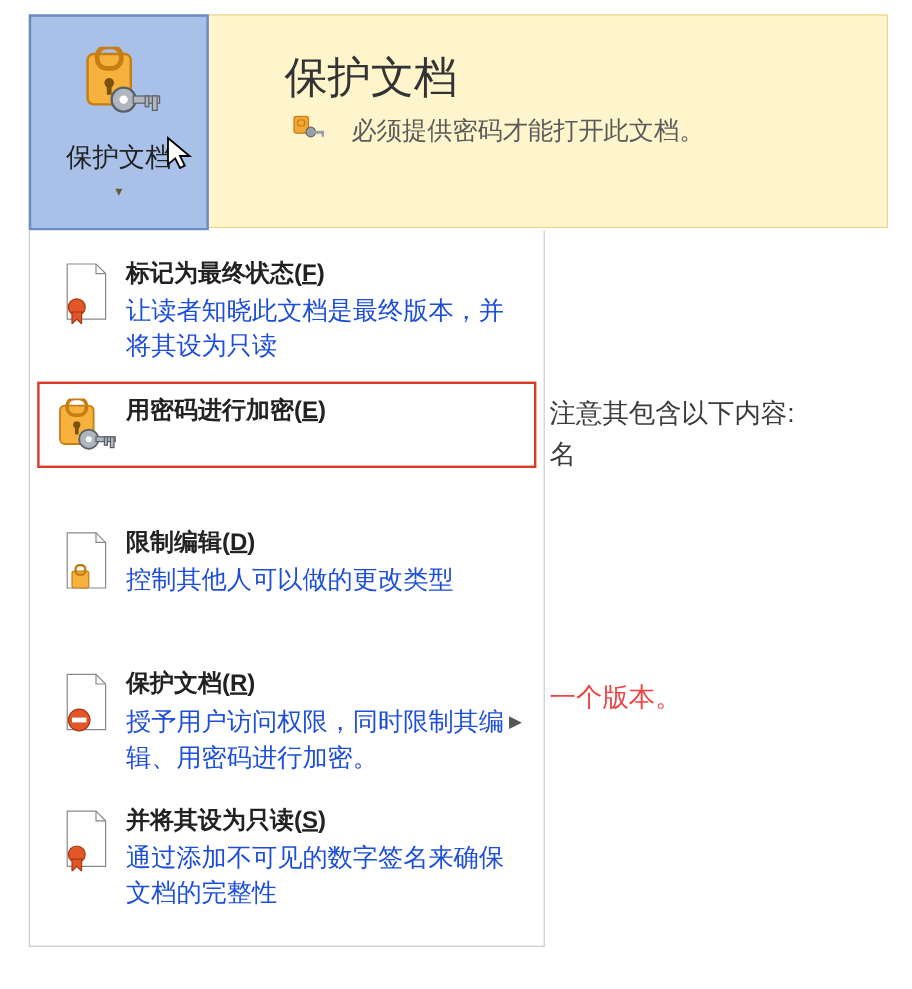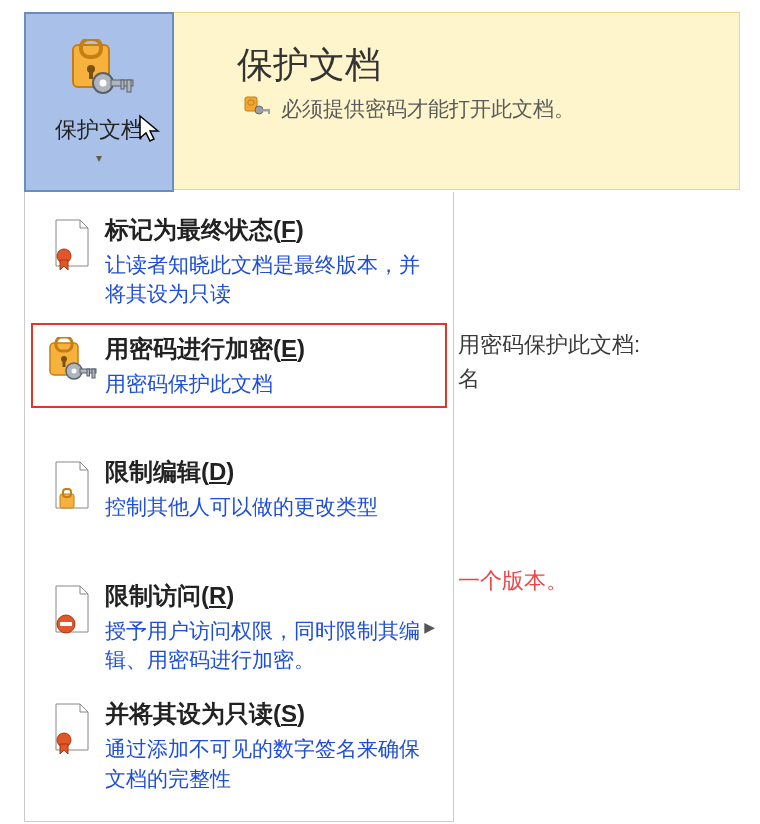--- a/index.html
+++ b/index.html
@@ -25,21 +25,21 @@
       top: 28px;
       font-size: 36px;
       color: #333;
     }
     .header-desc-row {
       position: absolute;
       left: 218px;
       top: 82px;
       display: flex;
       align-items: center;
-      gap: 10px;
+      gap: 22px;
     }
     .header-desc {
       font-size: 21px;
       color: #5a5a5a;
     }
     .main-button {
       position: absolute;
       left: 24px;
       top: 12px;
       width: 150px;
@@ -90,21 +90,21 @@
       flex: none;
       display: flex;
       justify-content: center;
       margin-top: 4px;
     }
     .menu-item-text {
       flex: 1;
       padding-left: 4px;
     }
     .menu-item-title {
-      font-size: 24px;
+      font-size: 20px;
       font-weight: bold;
       color: #222;
       margin-bottom: 4px;
     }
     .menu-item-title .hotkey {
       text-decoration: underline;
     }
     .menu-item-desc {
       font-size: 21px;
       color: #1d4ed8;
@@ -180,21 +180,21 @@
   </span>
   <span class="main-button-label">保护文档</span>
   <span class="dropdown-arrow">▾</span>
   <span class="cursor-svg">
     <svg width="26" height="30" viewBox="0 0 26 30">
       <path d="M2 2 L2 24 L8 19 L12 27 L16 25 L12 17 L20 17 Z" fill="#fff" stroke="#000" stroke-width="1.5"></path>
     </svg>
   </span>
 </div>
 
-<span class="bg-text-1">用密码保护此文档:</span>
+<span class="bg-text-1">注意其包含以下内容:</span>
 <span class="bg-text-2">名</span>
 <span class="bg-text-3">一个版本。</span>
 
 <div class="menu-panel">
 
   <div class="menu-item">
     <div class="menu-item-icon">
       <svg width="44" height="52" viewBox="0 0 44 52">
         <path d="M6 2 H30 L38 10 V48 H6 Z" fill="#fff" stroke="#888"></path>
         <path d="M30 2 V10 H38" fill="none" stroke="#888"></path>
@@ -221,21 +221,20 @@
         <circle cx="28" cy="34" r="2.5" fill="#fff"></circle>
         <rect x="34" y="32" width="16" height="4" fill="#b0b6bf" stroke="#5a6068"></rect>
         <rect x="46" y="32" width="3" height="9" fill="#b0b6bf" stroke="#5a6068"></rect>
         <rect x="41" y="32" width="2.5" height="7" fill="#b0b6bf" stroke="#5a6068"></rect>
       </svg>
     </div>
     <div class="menu-item-text">
       <div class="menu-item-title">
         <span>用密码进行加密(</span><span class="hotkey">E</span><span>)</span>
       </div>
-      <div class="menu-item-desc">用密码保护此文档</div>
     </div>
   </div>
 
   <div class="spacer-tall"></div>
 
   <div class="menu-item">
     <div class="menu-item-icon">
       <svg width="44" height="52" viewBox="0 0 44 52">
         <path d="M6 2 H30 L38 10 V48 H6 Z" fill="#fff" stroke="#888"></path>
         <path d="M30 2 V10 H38" fill="none" stroke="#888"></path>
@@ -257,21 +256,21 @@
     <div class="menu-item-icon">
       <svg width="44" height="52" viewBox="0 0 44 52">
         <path d="M6 2 H30 L38 10 V48 H6 Z" fill="#fff" stroke="#888"></path>
         <path d="M30 2 V10 H38" fill="none" stroke="#888"></path>
         <circle cx="16" cy="40" r="9" fill="#e2572a" stroke="#a8360f"></circle>
         <rect x="10" y="38" width="12" height="4" fill="#fff"></rect>
       </svg>
     </div>
     <div class="menu-item-text">
       <div class="menu-item-title">
-        <span>限制访问(</span><span class="hotkey">R</span><span>)</span>
+        <span>保护文档(</span><span class="hotkey">R</span><span>)</span>
       </div>
       <div class="menu-item-desc">授予用户访问权限，同时限制其编辑、用密码进行加密。</div>
     </div>
     <div class="submenu-arrow">▶</div>
   </div>
 
   <div class="menu-item">
     <div class="menu-item-icon">
       <svg width="44" height="52" viewBox="0 0 44 52">
         <path d="M6 2 H30 L38 10 V48 H6 Z" fill="#fff" stroke="#888"></path>

